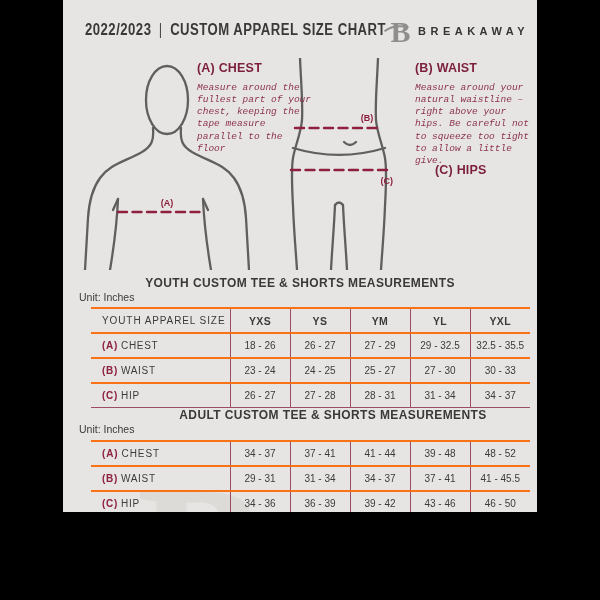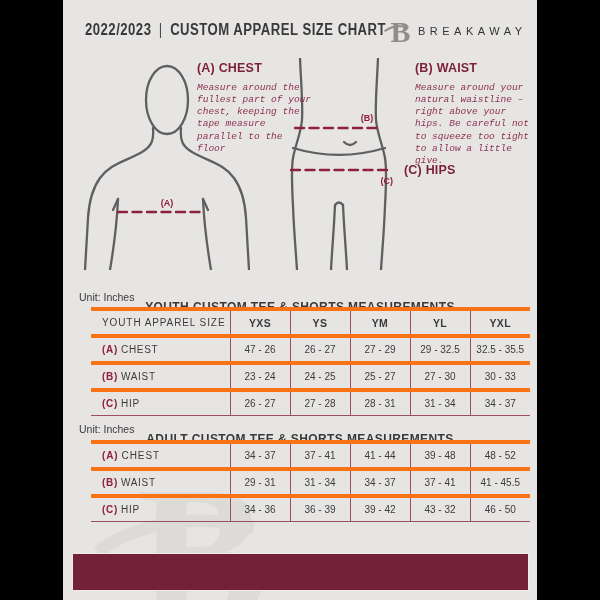--- a/index.html
+++ b/index.html
@@ -2,63 +2,63 @@
 <html><head>
 <meta charset="utf-8">
 <style>
   html,body { margin:0; padding:0; }
   body {
     width:600px; height:600px; background:#000;
     font-family:"Liberation Sans", sans-serif;
     -webkit-font-smoothing:antialiased;
   }
   .stage { position:relative; width:600px; height:600px; overflow:hidden; }
-  .page  { position:absolute; left:63px; top:0; width:474px; height:600px;
+  .page  { position:absolute; left:63px; top:0; width:474px; height:512px;
            background:#e6e5e3; overflow:hidden; }
 
   
   .hdr-title { position:absolute; left:22px; top:21px; white-space:nowrap;
                font-weight:700; font-size:16px; color:#3a3939; letter-spacing:.6px;
                transform:scaleX(.82); transform-origin:left center; }
   .hdr-title .sep { margin:0 9px; font-weight:400; color:#4a4a4a; }
   .hdr-logo  { position:absolute; left:320px; top:13px; width:30px; height:35px; color:#8f8e8d; }
-  .hdr-brand { position:absolute; left:355px; top:25px; font-size:11px; font-weight:400;
+  .hdr-brand { position:absolute; left:355px; top:25px; font-size:11px; font-weight:700;
                letter-spacing:4.5px; color:#343434; }
 
   
   .fig { position:absolute; }
   .fig-torso { left:19px;  top:60px; width:168px; height:210px; }
   .fig-lower { left:220px; top:58px; width:118px; height:212px; }
   .fig path, .fig ellipse { fill:none; stroke:#5f5f5f; stroke-width:2.3; stroke-linecap:round; }
   .fig .dash { stroke:#8e1f3e; stroke-width:2.4; stroke-dasharray:9 5.5; }
   .fig text  { fill:#8e1f3e; font-size:9px; font-weight:700; font-family:"Liberation Sans",sans-serif; }
 
   
   .guide { position:absolute; }
   .g-chest { left:134px; top:61px;  width:118px; }
   .g-waist { left:352px; top:61px;  width:119px; }
-  .g-hips  { left:341px; top:163px; width:124px; }
+  .g-hips  { left:372px; top:163px; width:124px; }
   .guide h3 { margin:0; font-size:12.5px; font-weight:700; color:#7c1f3c; letter-spacing:.2px; }
   .guide p  { margin:7px 0 0; font-size:9.5px; font-style:italic; line-height:1.28;
               color:#8c3150; white-space:pre-line;font-family:Liberation Mono, monospace; }
 
   
   .tbl-title { position:absolute; left:0; width:474px; text-align:center;
-               font-weight:700; font-size:12px; color:#3a3939; letter-spacing:.4px;margin-top:24px; }
+               font-weight:700; font-size:12px; color:#3a3939; letter-spacing:.4px; }
   .tbl-unit  { position:absolute; left:16px; width:474px; text-align:left;
                font-size:10.5px; color:#3a3939; }
   .tt-youth { top:276px; }  .tu-youth { top:291px; }
-  .tt-adult { top:408px; }  .tu-adult { top:423px; }
+  .tt-adult { top:408px;padding-left:33px; }  .tu-adult { top:423px; }
 
   
   .size-table { position:absolute; left:28px; width:439px; border-collapse:collapse;
                 table-layout:fixed; }
   .st-youth { top:307px; }  .st-adult { top:440px; }
   .size-table th, .size-table td {
-      border-top:4px solid #f97316; height:23px; padding:0;
+      border-top:2px solid #f97316; height:23px; padding:0;
       font-size:10px; font-weight:400; color:#3c3b3b; text-align:center; }
   .size-table tr:first-child th { font-weight:700; font-size:10.5px; letter-spacing:.4px; }
   .size-table .label-cell { text-align:left; padding-left:11px; letter-spacing:.7px; }
   .size-table tr:first-child .label-cell { font-weight:400; font-size:10px; letter-spacing:.9px; }
   .size-table th:not(:first-child), .size-table td:not(:first-child) { border-left:1px solid #9c4c64; }
   .size-table tr:last-child td { border-bottom:1px solid #9c4c64; }
   .pfx { color:#8e1f3e; font-weight:700; margin-right:3px; }
 
   
   .watermark  { position:absolute; left:25px; top:412px; width:195px; height:270px;
@@ -146,21 +146,21 @@
           <tr>
         <th class="label-cell">YOUTH APPAREL SIZE</th>
         <th>YXS</th>
         <th>YS</th>
         <th>YM</th>
         <th>YL</th>
         <th>YXL</th>
       </tr>
       <tr>
         <td class="label-cell"><b class="pfx">(A)</b><span>CHEST</span></td>
-        <td>47 - 26</td>
+        <td>18 - 26</td>
         <td>26 - 27</td>
         <td>27 - 29</td>
         <td>29 - 32.5</td>
         <td>32.5 - 35.5</td>
       </tr>
       <tr>
         <td class="label-cell"><b class="pfx">(B)</b><span>WAIST</span></td>
         <td>23 - 24</td>
         <td>24 - 25</td>
         <td>25 - 27</td>
@@ -204,21 +204,21 @@
         <td>31 - 34</td>
         <td>34 - 37</td>
         <td>37 - 41</td>
         <td>41 - 45.5</td>
       </tr>
       <tr>
         <td class="label-cell"><b class="pfx">(C)</b><span>HIP</span></td>
         <td>34 - 36</td>
         <td>36 - 39</td>
         <td>39 - 42</td>
-        <td>43 - 32</td>
+        <td>43 - 46</td>
         <td>46 - 50</td>
       </tr>
     </tbody>
       </table>
 
     <div class="footer-bar"></div>
   </div>
 </div>
 
 </body></html>

